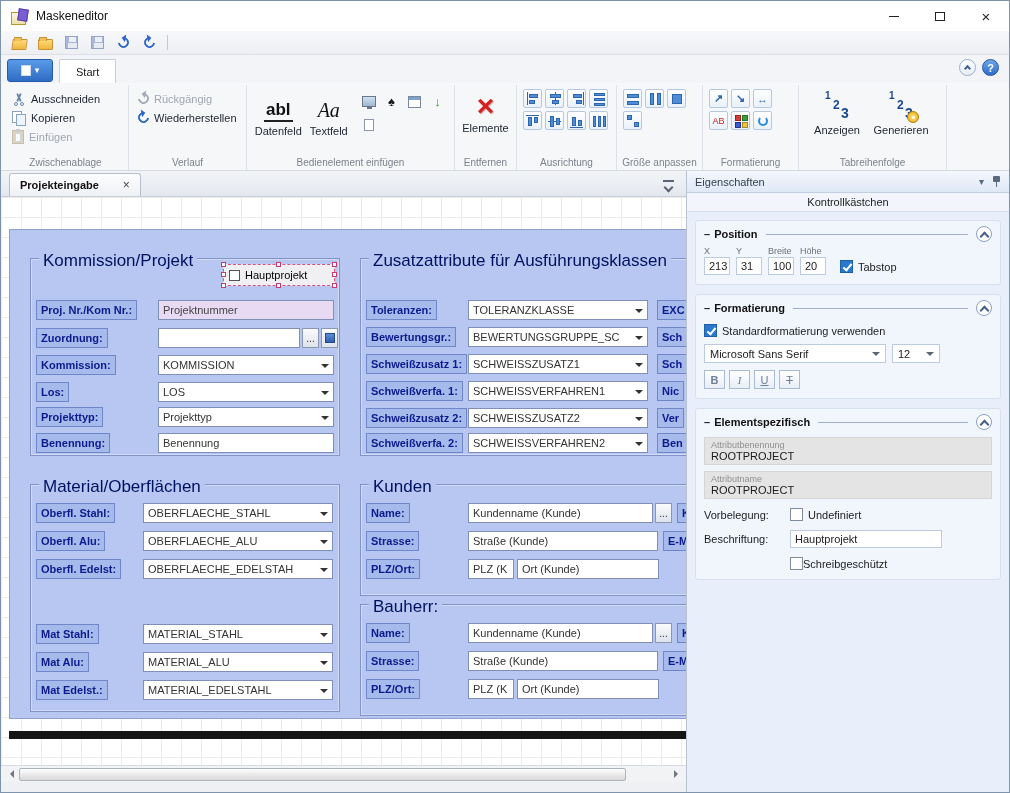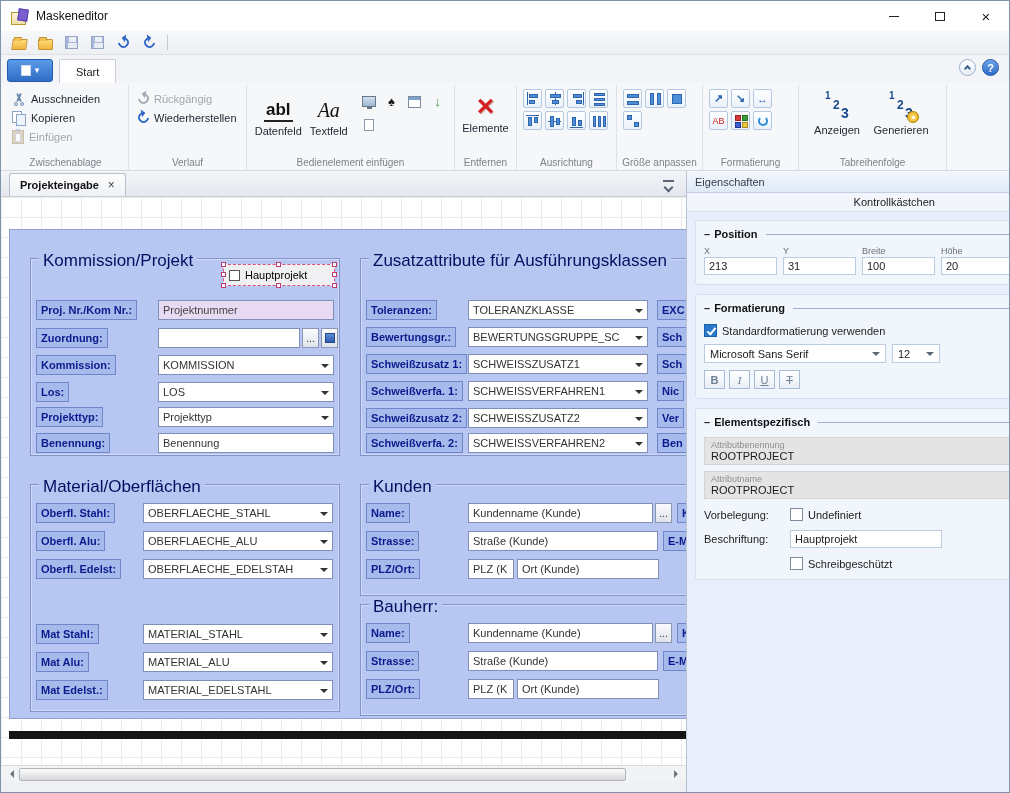--- a/index.html
+++ b/index.html
@@ -98,21 +98,21 @@
 .tab123 .d1{left:3px;top:0;font-size:10px}
 .tab123 .d2{left:11px;top:8px;font-size:12px}
 .tab123 .d3{left:19px;top:15px;font-size:14px}
 .gear{position:absolute;right:-3px;bottom:-1px;width:12px;height:12px;border-radius:50%;background:radial-gradient(#ffe28a,#e8a800);border:1px solid #b07f00}
 .gear::after{content:"";position:absolute;left:4px;top:4px;width:3px;height:3px;border-radius:50%;background:#fff}
 
 
 .main{flex:1;display:flex;min-height:0}
 .left-col{width:686px;flex:0 0 auto;display:flex;flex-direction:column;border-right:1px solid #b9c2d0;min-height:0}
 .doc-tabbar{height:26px;flex:0 0 auto;background:linear-gradient(#f2f4f7,#e4e8ee);border-bottom:1px solid #c9cfd8;display:flex;align-items:flex-end;padding-left:8px;position:relative}
-.doc-tab{height:23px;display:flex;align-items:center;gap:9px;padding:8px 10px;background:linear-gradient(#fdfdfe,#eef1f5);border:1px solid #b8bfca;border-bottom:none;border-radius:3px 3px 0 0;font-size:11px;font-weight:bold;color:#111}
+.doc-tab{height:23px;display:flex;align-items:center;gap:24px;padding:8px 10px;background:linear-gradient(#fdfdfe,#eef1f5);border:1px solid #b8bfca;border-bottom:none;border-radius:3px 3px 0 0;font-size:11px;font-weight:bold;color:#111}
 .doc-tab .close{font-weight:normal;font-size:12px;color:#444}
 .tab-overflow{position:absolute;right:12px;top:9px;width:11px}
 .tab-overflow::before{content:"";display:block;height:2px;background:#5a6472;margin-bottom:2px}
 .tab-overflow::after{content:"";display:block;width:5px;height:5px;border-right:2px solid #5a6472;border-bottom:2px solid #5a6472;transform:rotate(45deg);margin:0 auto}
 
 
 .canvas{flex:1;position:relative;overflow:hidden;background-color:#fff;background-image:linear-gradient(#ebebeb 1px,transparent 1px),linear-gradient(90deg,#ebebeb 1px,transparent 1px);background-size:20px 20px}
 .form-surface{position:absolute;left:8px;top:32px;width:800px;height:490px;background:#b7c7f1;border:1px solid #8fa0cc}
 .form-edge{position:absolute;left:8px;top:534px;width:800px;height:8px;background:#151515}
 .grp{position:absolute;border:1px solid #8193c8;box-shadow:inset 0 0 0 1px rgba(255,255,255,.35)}
@@ -151,21 +151,21 @@
 .pcard{background:#f1f6fd;border:1px solid #d6e0f0;border-radius:3px;padding:4px 8px 9px 8px}
 .sect-head{display:flex;align-items:center;gap:4px;height:18px}
 .sect-head::before{content:"–";font-weight:bold;color:#222}
 .sect-title{font-weight:bold;font-size:11px;color:#111;white-space:nowrap}
 .sect-rule{flex:1;border-top:1px solid #9fb0c8;margin:0 4px}
 .sect-circle{width:16px;height:16px;border-radius:50%;border:1px solid #8aa0c0;background:#fff;position:relative;flex:0 0 auto}
 .sect-circle::after{content:"";position:absolute;left:4px;top:6px;width:5px;height:5px;border-left:2px solid #44608c;border-top:2px solid #44608c;transform:rotate(45deg)}
 .pos-row{display:flex;align-items:flex-end;gap:6px;margin-top:3px}
 .pfield{display:flex;flex-direction:column;gap:1px}
 .plab{font-size:9px;color:#6b6f76}
-.pval{width:73px;height:18px;background:#fff;border:1px solid #bccbe0;font-size:11px;padding:0 4px;display:flex;align-items:center}
+.pval{width:26px;height:18px;background:#fff;border:1px solid #bccbe0;font-size:11px;padding:0 4px;display:flex;align-items:center}
 .cbrow{display:flex;align-items:center;gap:5px;font-size:11px}
 .tabstop{margin-left:8px;margin-bottom:2px}
 .cb{width:13px;height:13px;border:1px solid #7f8c9e;background:#fff;position:relative;flex:0 0 auto}
 .cb.checked{background:#2979cc;border-color:#1d5fa8}
 .cb.checked::after{content:"";position:absolute;left:4px;top:1px;width:3px;height:7px;border-right:2px solid #fff;border-bottom:2px solid #fff;transform:rotate(40deg)}
 .color-row{display:flex;align-items:center;gap:6px;font-size:11px;margin-top:7px}
 .swatch{width:14px;height:14px;border:1px solid #8a94a2}
 .swatch.black{background:#000}
 .swatch.empty{background:transparent;border-color:#c8d2e0}
 .fmt-check{margin:7px 0 7px 0}
@@ -734,21 +734,21 @@
             <span class="el-lab">Vorbelegung:</span>
             <span class="cb"></span>
             <span style="margin-left:5px">Undefiniert</span>
           </div>
           <div class="el-row">
             <span class="el-lab">Beschriftung:</span>
             <div class="el-input">Hauptprojekt</div>
           </div>
           <div class="el-row" style="margin-left:86px">
             <span class="cb"></span>
-            <span style="margin-left:5px">Schreibgeschützt</span>
+            <span style="">Schreibgeschützt</span>
           </div>
         </div>
 
       </div>
     </div>
 
   </div>
 </div>
 
 </body></html>

